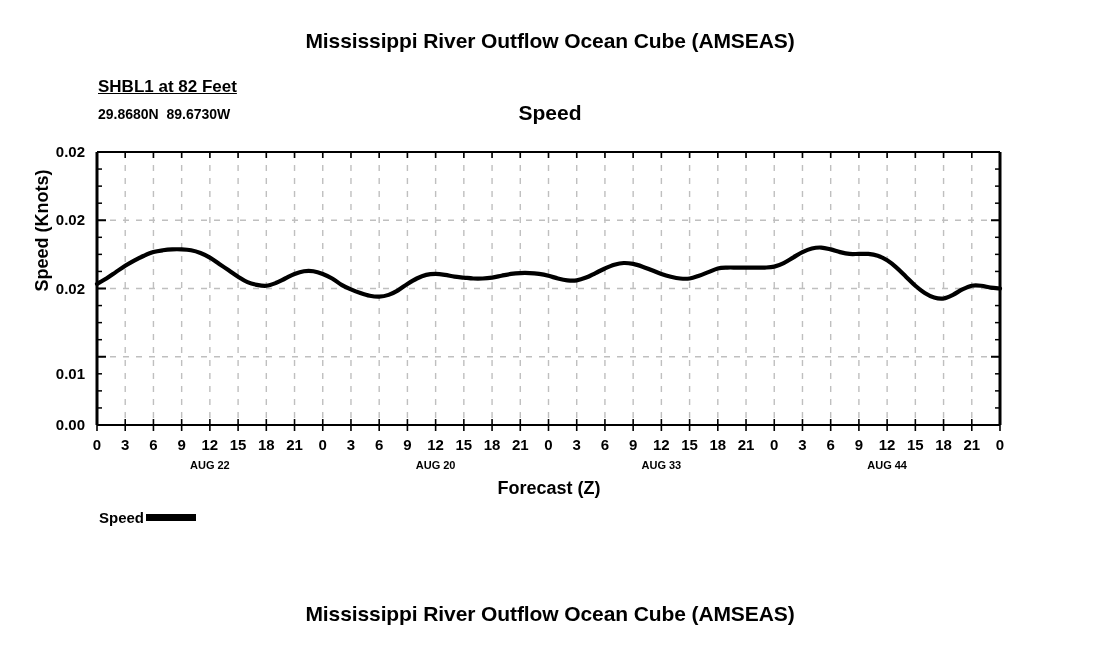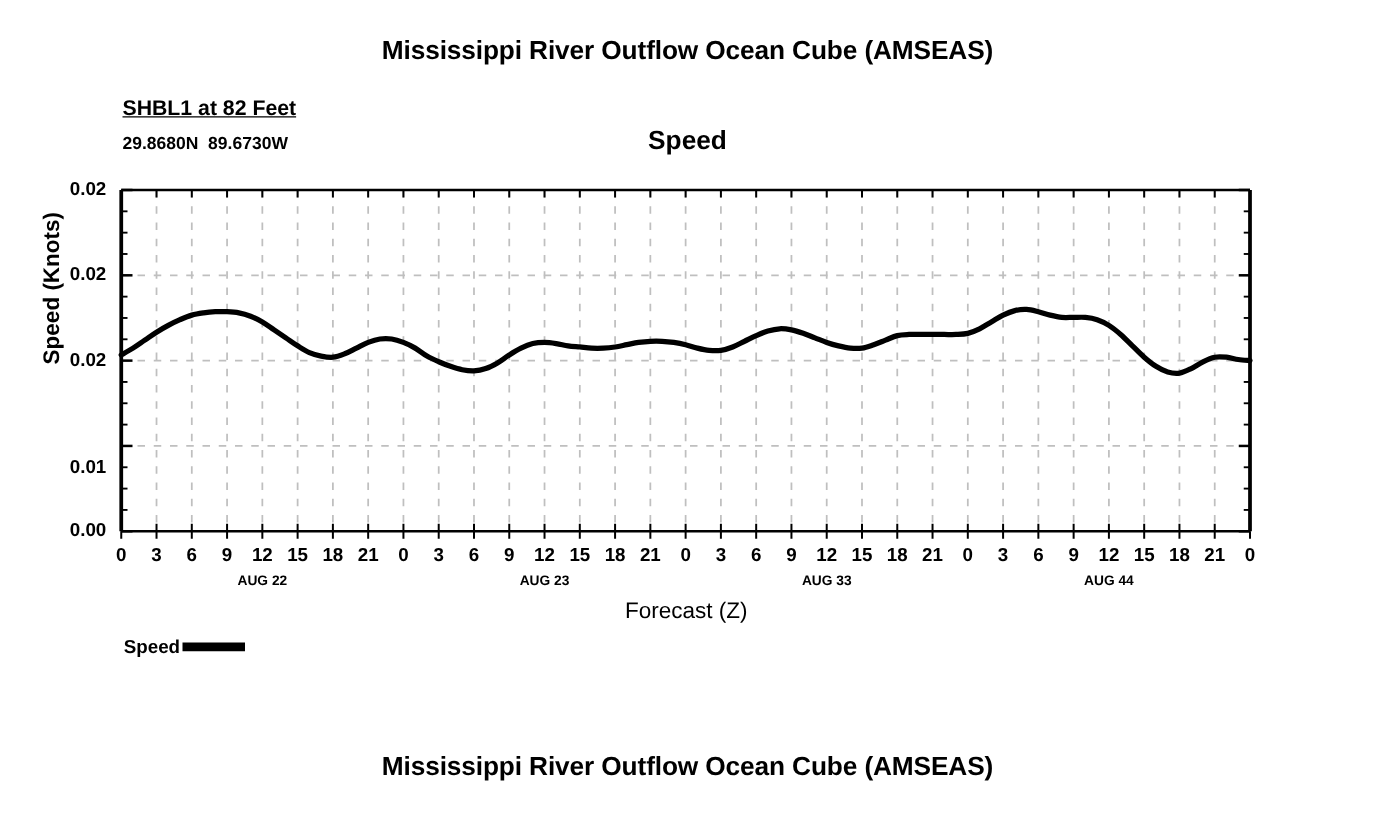--- a/index.html
+++ b/index.html
@@ -103,21 +103,21 @@
     font-size: 18px;
     font-weight: bold;
   }
   .xlabel {
     position: absolute;
     left: 349px;
     top: 478px;
     width: 400px;
     text-align: center;
     font-size: 18px;
-    font-weight: normal;
+    font-weight: bold;
   }
 
   .ytick {
     position: absolute;
     width: 60px;
     text-align: right;
     font-size: 15px;
     font-weight: bold;
   }
   .xtick {
@@ -387,21 +387,21 @@
         <div class="xtick" style="left: 815.688px; top: 436px;">6</div>
         <div class="xtick" style="left: 843.906px; top: 436px;">9</div>
         <div class="xtick" style="left: 872.125px; top: 436px;">12</div>
         <div class="xtick" style="left: 900.344px; top: 436px;">15</div>
         <div class="xtick" style="left: 928.562px; top: 436px;">18</div>
         <div class="xtick" style="left: 956.781px; top: 436px;">21</div>
         <div class="xtick" style="left: 985px; top: 436px;">0</div>
       </div>
     <div id="day-container">
         <div class="daylabel" style="left: 139.875px; top: 459px;">AUG 22</div>
-        <div class="daylabel" style="left: 365.625px; top: 459px;">AUG 23</div>
+        <div class="daylabel" style="left: 365.625px; top: 459px;">AUG 20</div>
         <div class="daylabel" style="left: 591.375px; top: 459px;">AUG 33</div>
         <div class="daylabel" style="left: 817.125px; top: 459px;">AUG 44</div>
       </div>
   </div>
 
   <div class="legend">
     <span class="legend-label">Speed</span>
     <span class="legend-swatch"></span>
   </div>
 

